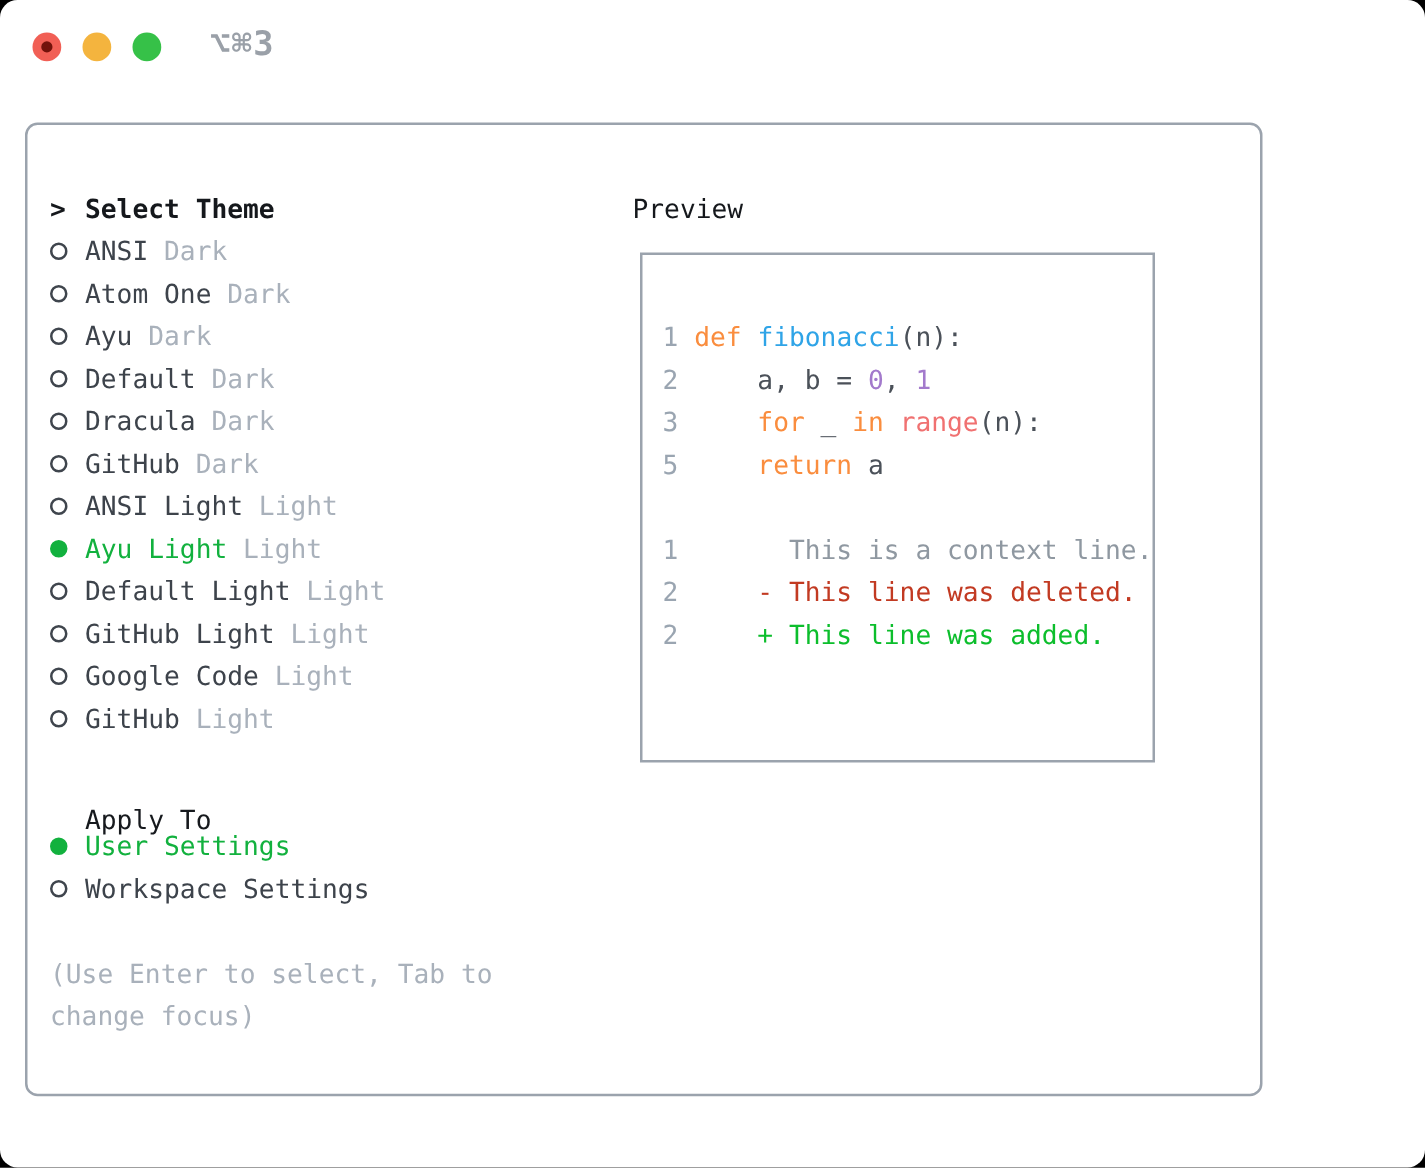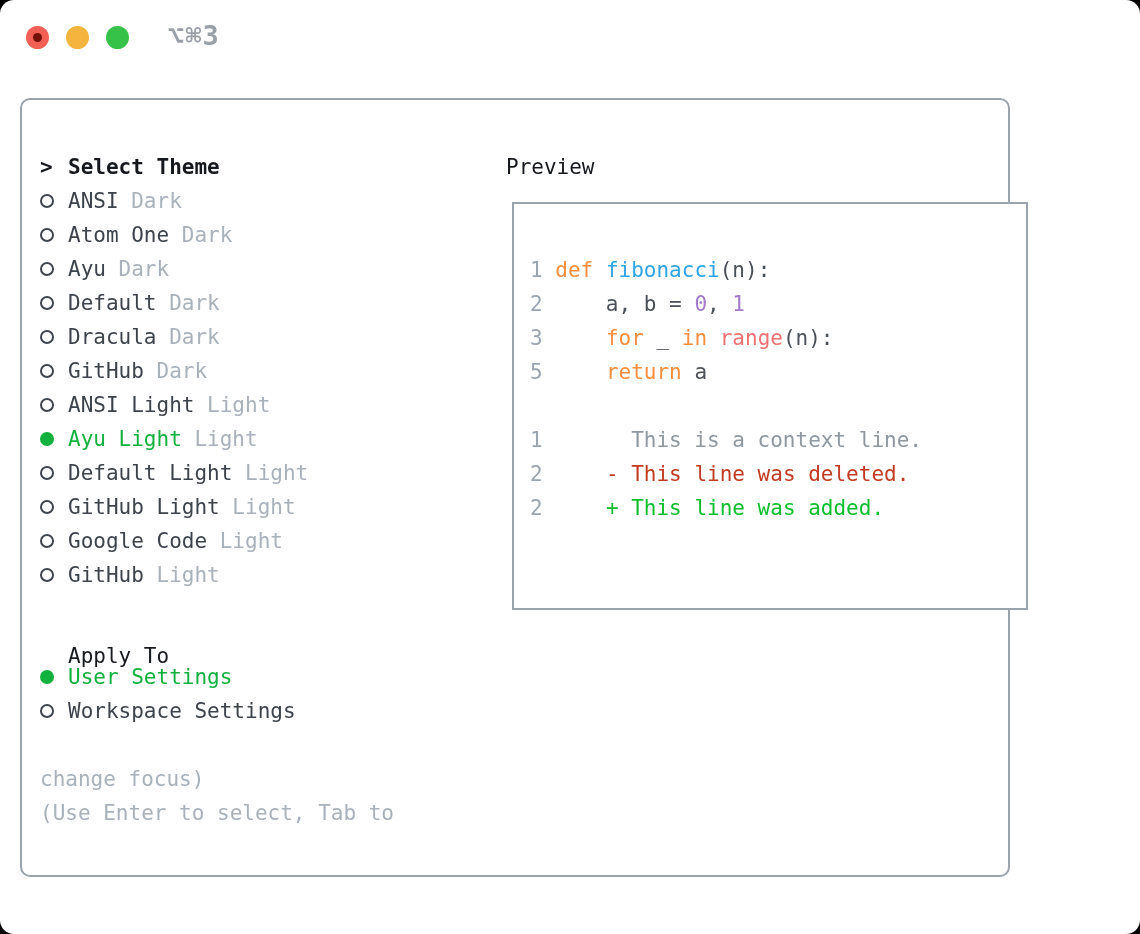--- a/index.html
+++ b/index.html
@@ -28,21 +28,21 @@
   .htext2{color:#16191d;margin-top:25px;}
   .radio{box-sizing:border-box;width:14px;height:14px;border-radius:50%;border:2px solid #3f454d;margin-right:14px;flex:none;}
   .item.sel .radio{background:var(--green);border-color:var(--green);}
   .tname{color:var(--text);}
   .item.sel .tname{color:var(--green);}
   .tvariant{color:var(--muted);margin-left:1ch;}
   .hint .row{color:var(--muted);}
 
   
   .preview-title{position:absolute;left:484px;top:50px;font-weight:normal;color:#15181c;}
-  .preview-box{position:absolute;left:490px;top:102px;width:516px;height:408px;box-sizing:border-box;
+  .preview-box{position:absolute;left:490px;top:102px;width:412px;height:408px;box-sizing:border-box;
     border:2px solid var(--border);background:#fff;padding:49px 0 0 16px;overflow:hidden;}
   .cl{height:34px;line-height:34px;font-size:21px;white-space:pre;}
   .ln{color:var(--gutter);}
   .tk-pl{color:var(--code);}
   .tk-kw{color:var(--kw);}
   .tk-fn{color:var(--fn);}
   .tk-num{color:var(--num);}
   .tk-call{color:var(--call);}
   .tk-ctx{color:var(--ctx);margin-top:29px;}
   .tk-del{color:var(--del);}
@@ -113,22 +113,22 @@
       <div id="apply-list">
           <div class="row item sel">
     <span class="radio"></span><span class="tname">User Settings</span>
   </div>
           <div class="row item">
     <span class="radio"></span><span class="tname">Workspace Settings</span>
   </div>
         </div>
       <div class="row"></div>
       <div class="hint">
+        <div class="row">(Use Enter to select, Tab to</div>
         <div class="row">change focus)</div>
-        <div class="row">(Use Enter to select, Tab to</div>
       </div>
     </div>
 
     <div class="preview-title row">Preview</div>
     <div class="preview-box">
       <div id="code-lines">
           <div class="cl"><span class="ln">1</span><span class="tk-pl"> </span><span class="tk-kw">def</span><span class="tk-pl"> </span><span class="tk-fn">fibonacci</span><span class="tk-pl">(n):</span></div>
           <div class="cl"><span class="ln">2</span><span class="tk-pl">     a, b = </span><span class="tk-num">0</span><span class="tk-pl">, </span><span class="tk-num">1</span></div>
           <div class="cl"><span class="ln">3</span><span class="tk-pl">     </span><span class="tk-kw">for</span><span class="tk-pl"> _ </span><span class="tk-kw">in</span><span class="tk-pl"> </span><span class="tk-call">range</span><span class="tk-pl">(n):</span></div>
           <div class="cl"><span class="ln">5</span><span class="tk-pl">     </span><span class="tk-kw">return</span><span class="tk-pl"> a</span></div>

